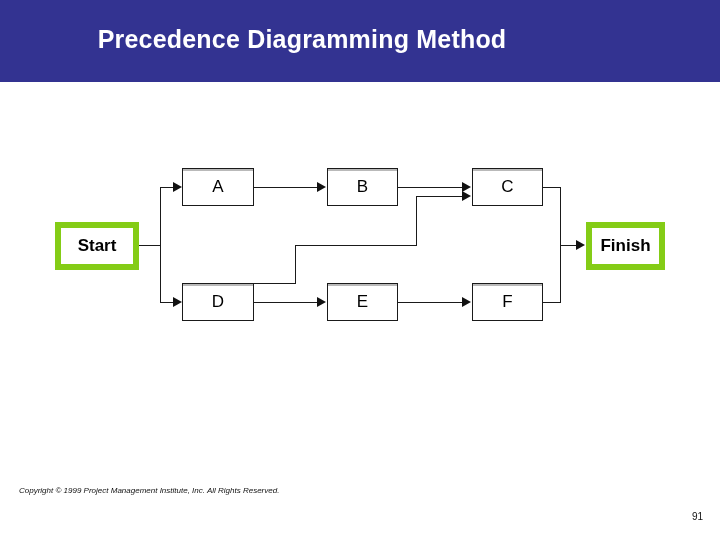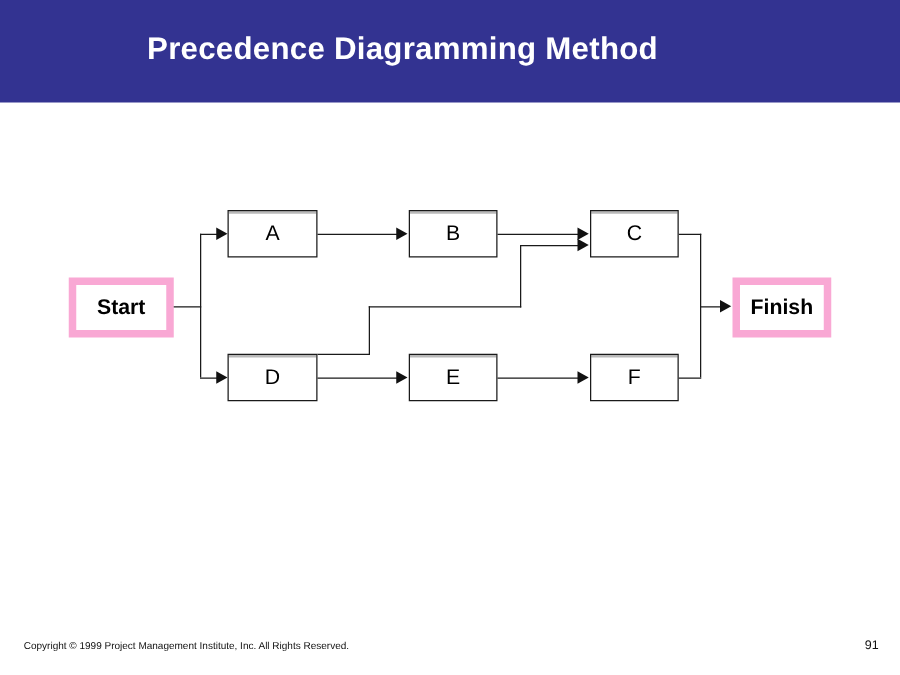--- a/index.html
+++ b/index.html
@@ -32,21 +32,20 @@
     left: 0;
     top: 25px;
     width: 604px;
     text-align: center;
     color: #ffffff;
     font-family: "Liberation Sans", sans-serif;
     font-size: 25px;
     font-weight: bold;
     letter-spacing: 0.2px;
     white-space: nowrap;
-    padding-left: 20px;
   }
   
   #diagram {
     position: absolute;
     left: 0;
     top: 82px;
     width: 720px;
     height: 400px;
   }
   
@@ -60,21 +59,21 @@
     font-family: "Liberation Sans", sans-serif;
     color: #000000;
   }
   .node.activity {
     border: 1.5px solid #1a1a1a;
     font-size: 17px;
     font-weight: normal;
     box-shadow: inset 0 2px 0 0 #b9b9b9;
   }
   .node.terminal {
-    border: 6px solid #f9a8d4;
+    border: 6px solid #84cc16;
     font-size: 17px;
     font-weight: bold;
   }
   
   .hline {
     position: absolute;
     height: 0;
     border-top: 1.6px solid #1a1a1a;
   }
   .vline {
@@ -87,25 +86,26 @@
     width: 0;
     height: 0;
     border-top: 5px solid transparent;
     border-bottom: 5px solid transparent;
     border-left: 9px solid #111111;
   }
   
   #footer-copyright {
     position: absolute;
     left: 19px;
-    top: 512px;
+    top: 486px;
     font-family: "Liberation Sans", sans-serif;
     font-size: 8px;
     color: #111111;
     white-space: nowrap;
+    font-style: italic;
   }
   #footer-pagenumber {
     position: absolute;
     right: 17px;
     top: 511px;
     font-family: "Liberation Sans", sans-serif;
     font-size: 10px;
     color: #111111;
   }
 </style>

